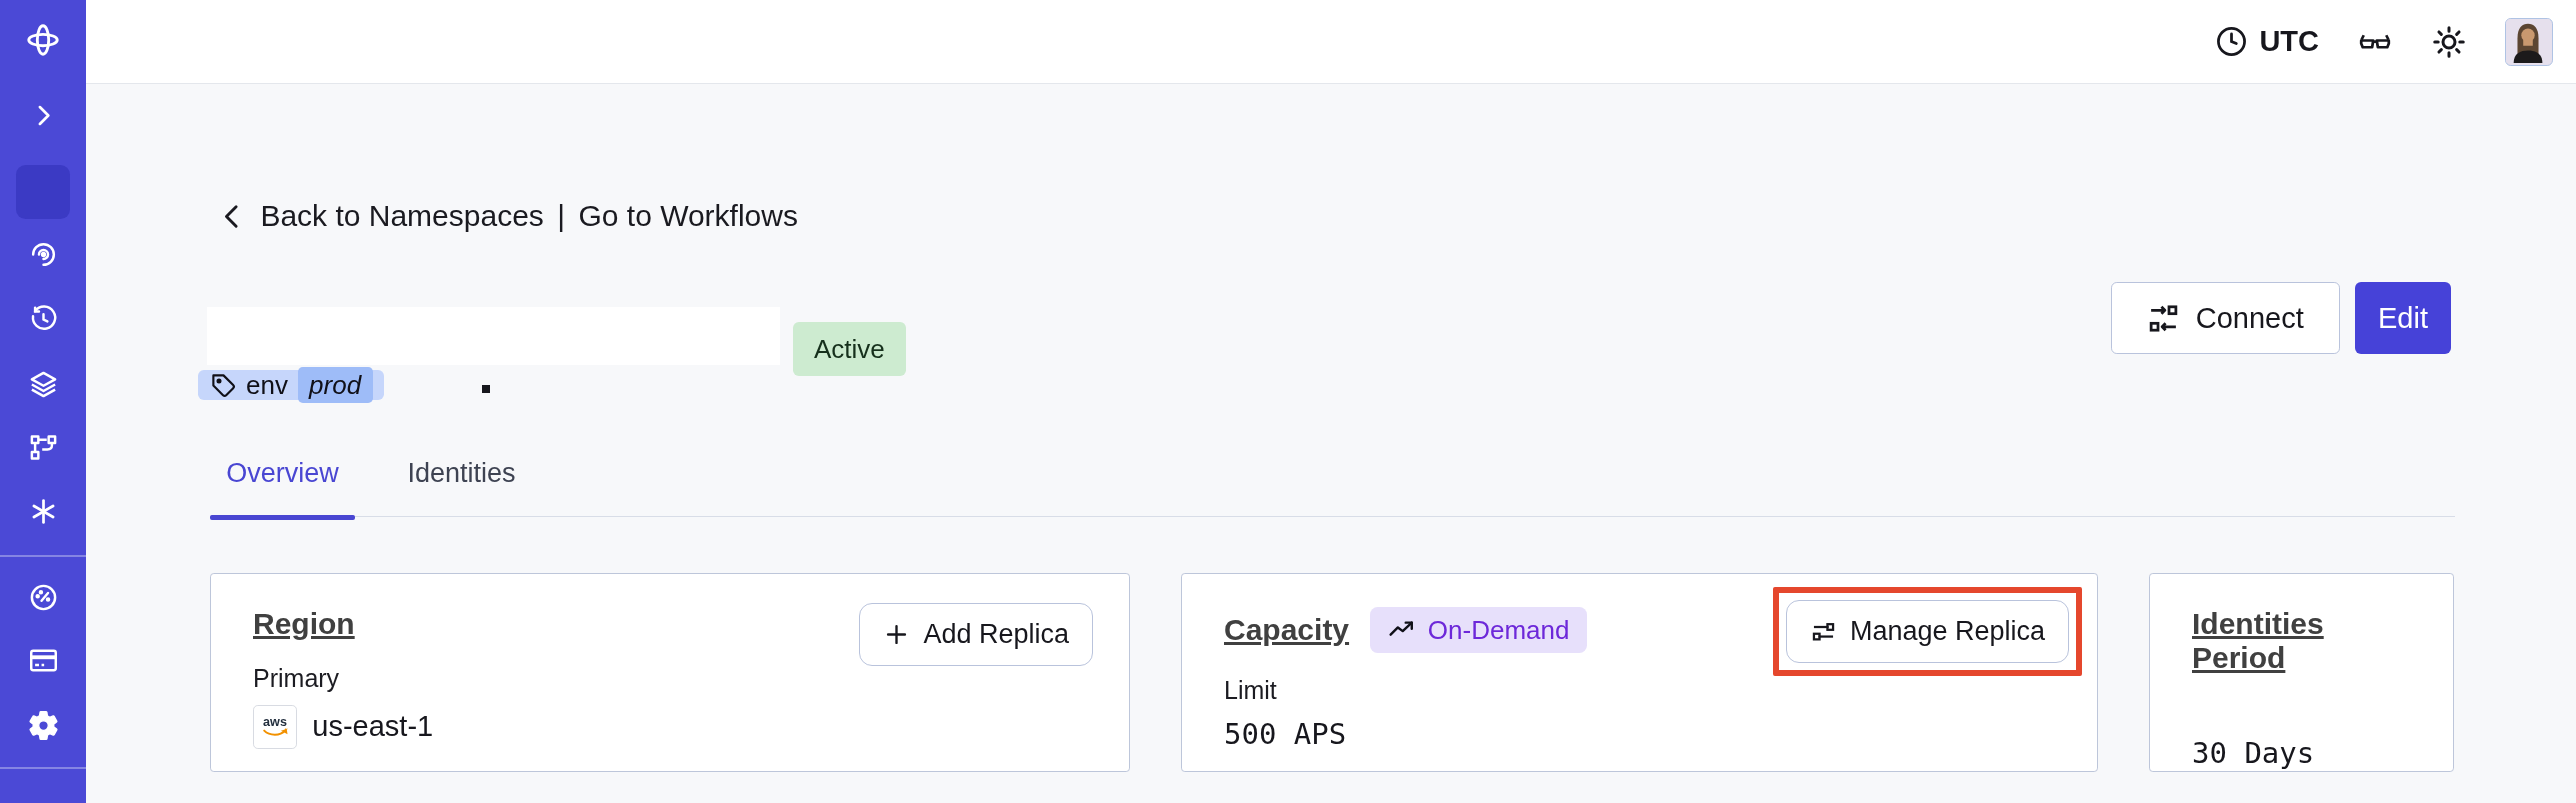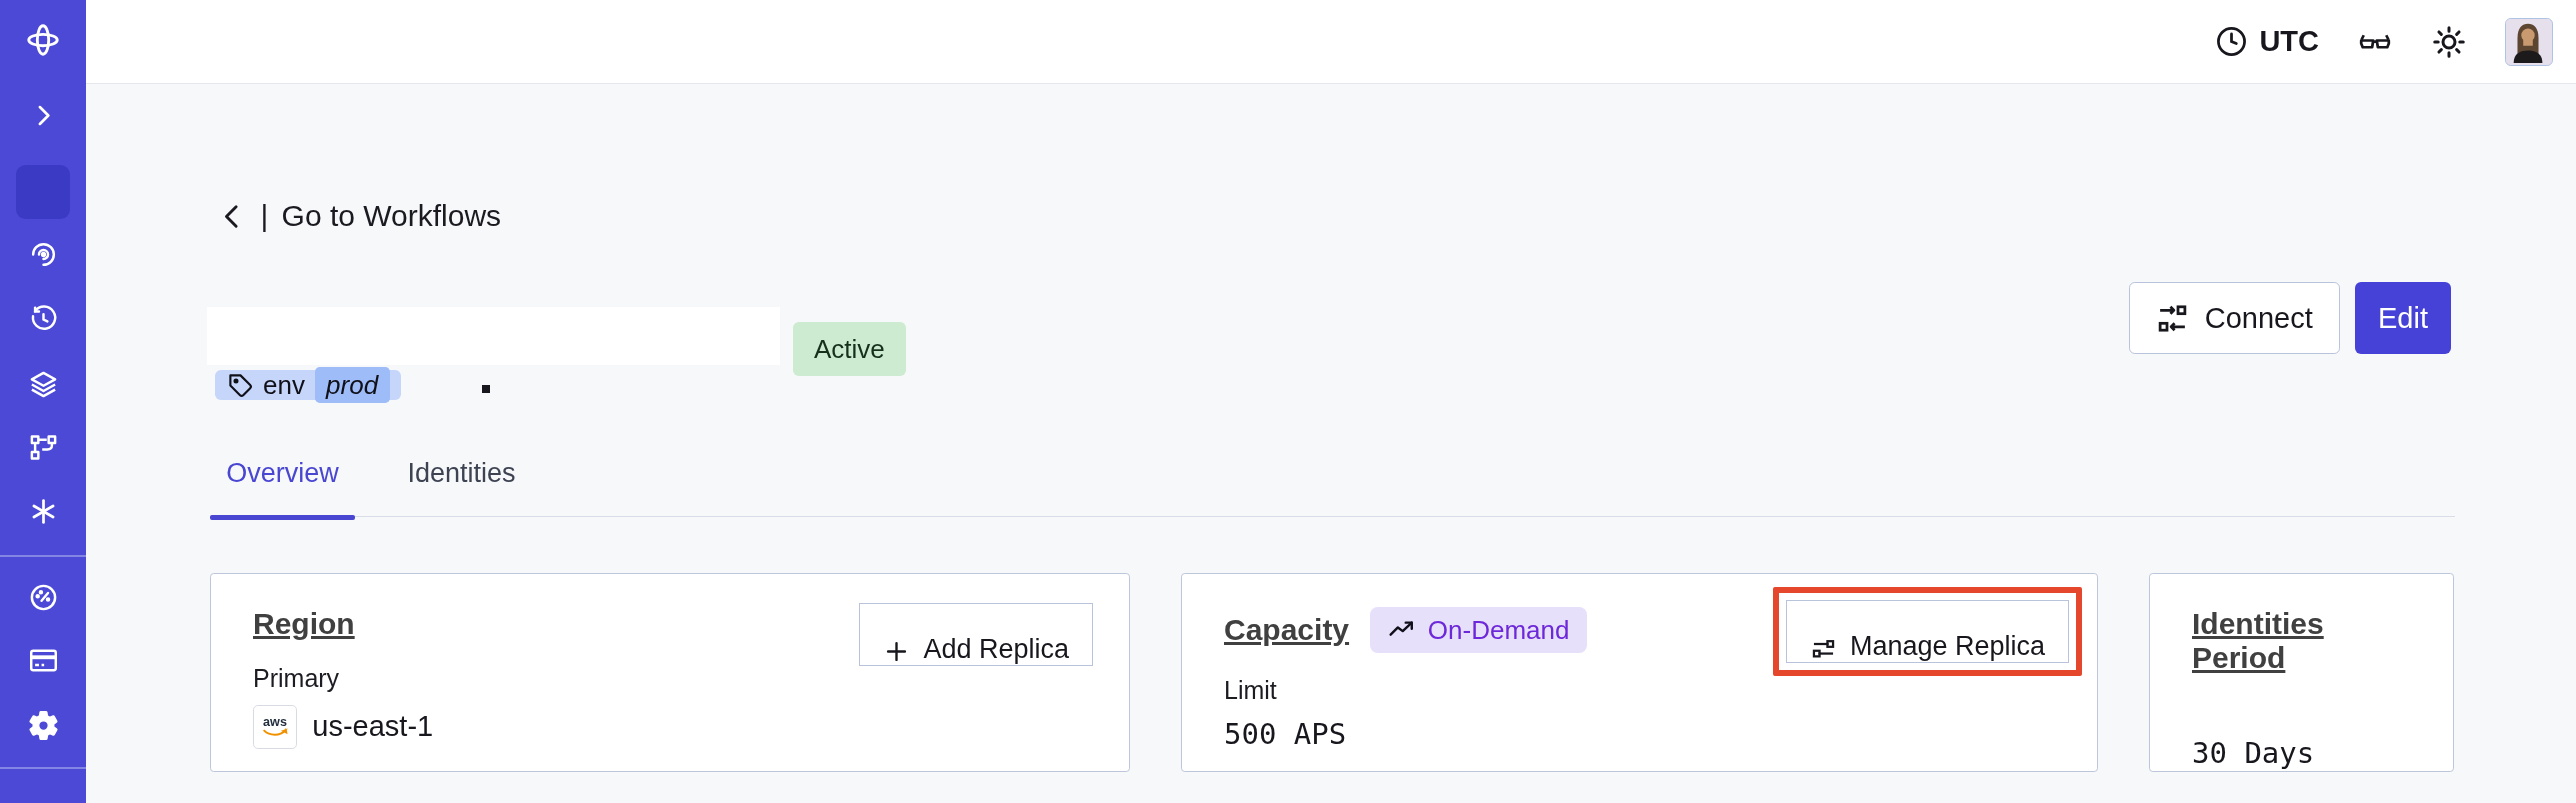--- a/index.html
+++ b/index.html
@@ -65,30 +65,30 @@
   .status-badge {
     position:absolute; left:707px; top:236px; height:54px;
     background:#CDEBD0; color:#16301C; font-size:26px;
     display:flex; align-items:center; padding:0 21px; border-radius:5.8px;
   }
 
   .actions { position:absolute; top:196px; right:125px; display:flex; gap:15.3px; }
   .btn {
     height:72px; border:1.9px solid #B9C3DC; border-radius:5.8px; background:#fff;
     display:flex; align-items:center; justify-content:center; gap:15.3px;
-    font-size:29px; color:#17171D; cursor:pointer; padding:0 26px;
+    font-size:29px; color:#17171D; cursor:pointer; padding:0 35px;
   }
   .btn-primary {
     height:72px; width:96px; background:#4642D8; color:#fff; border:none;
     border-radius:6px; font-size:29px; display:flex; align-items:center;
     justify-content:center; cursor:pointer;
   }
 
   .tag-chip {
-    position:absolute; left:129px; top:284px; height:30px;
+    position:absolute; left:112px; top:284px; height:30px;
     background:#C6D6FB; border-radius:5.8px;
     display:flex; align-items:center; gap:9.6px; padding:0 11.5px;
     font-size:26px; color:#101018; cursor:default;
   }
   .tag-chip-value {
     background:#9EBCF8; border-radius:4.8px; padding:2.9px 11.5px; font-size:26px;font-style:italic;
   }
 
   .tabs {
     position:absolute; left:124px; top:372px; right:121px; height:59px;
@@ -118,22 +118,22 @@
   .card-label { font-size:25px; color:#1C1C22; margin-top:23px; }
   .card-value-row { display:flex; align-items:center; gap:15.3px; margin-top:11.5px; }
   .card-value { font-size:29px; color:#17171D; }
 
   .pill-badge {
     background:#E7E0FB; border-radius:7.7px; height:46px; padding:0 17.3px;
     display:flex; align-items:center; gap:11.5px; font-size:26px; color:#6d28d9;
   }
 
   .btn-small {
-    height:63px; border:1.9px solid #B9C3DC; border-radius:0; background:#fff;
-    display:flex; align-items:flex-end; gap:13.4px; font-size:27px; color:#17171D;
+    height:63px; border:1.9px solid #B9C3DC; border-radius:13px; background:#fff;
+    display:flex; align-items:center; gap:13.4px; font-size:27px; color:#17171D;
     cursor:pointer; padding:0 23px;
   }
   .add-replica { position:absolute; right:36px; top:29px; }
 
   .annotation {
     position:absolute; right:15.3px; top:13.4px; border:6.7px solid #E5472D;
     padding:6.7px; border-radius:1.9px;
   }
 
   .aws-badge {
@@ -262,20 +262,21 @@
     </svg>
   </div>
 </header>
 
 <main class="content">
 
   <div class="breadcrumb">
     <svg width="29" height="29" viewBox="0 0 24 24" fill="none" stroke="#1A1A20" stroke-width="2.4" stroke-linecap="round" stroke-linejoin="round">
       <polyline points="15 4 7 12 15 20"></polyline>
     </svg>
+    <span class="crumb-link">Back to Namespaces</span>
     <span class="crumb-sep">|</span>
     <span class="crumb-link">Go to Workflows</span>
   </div>
 
   <div class="redact-box"></div>
   <div class="redact-dot"></div>
 
   <div class="status-badge">Active</div>
 
   <div class="actions">

